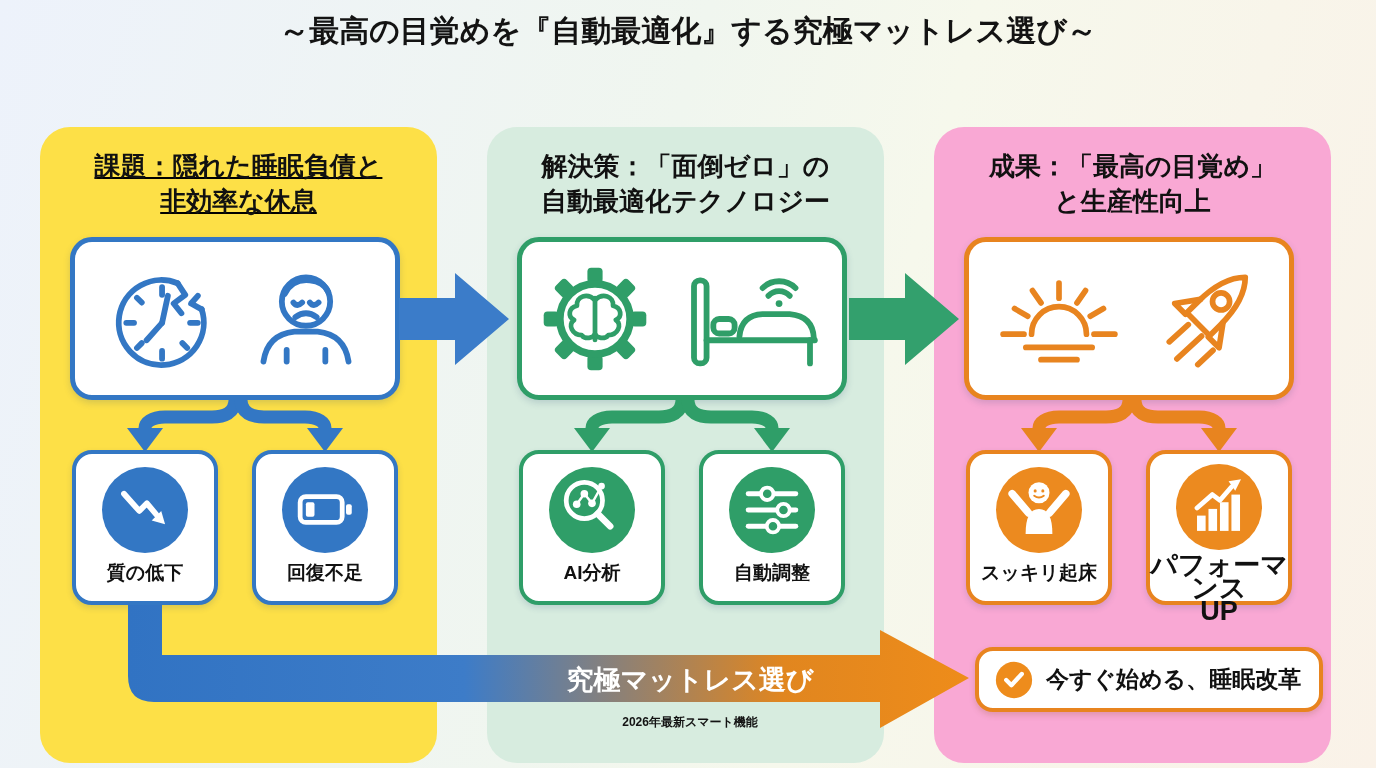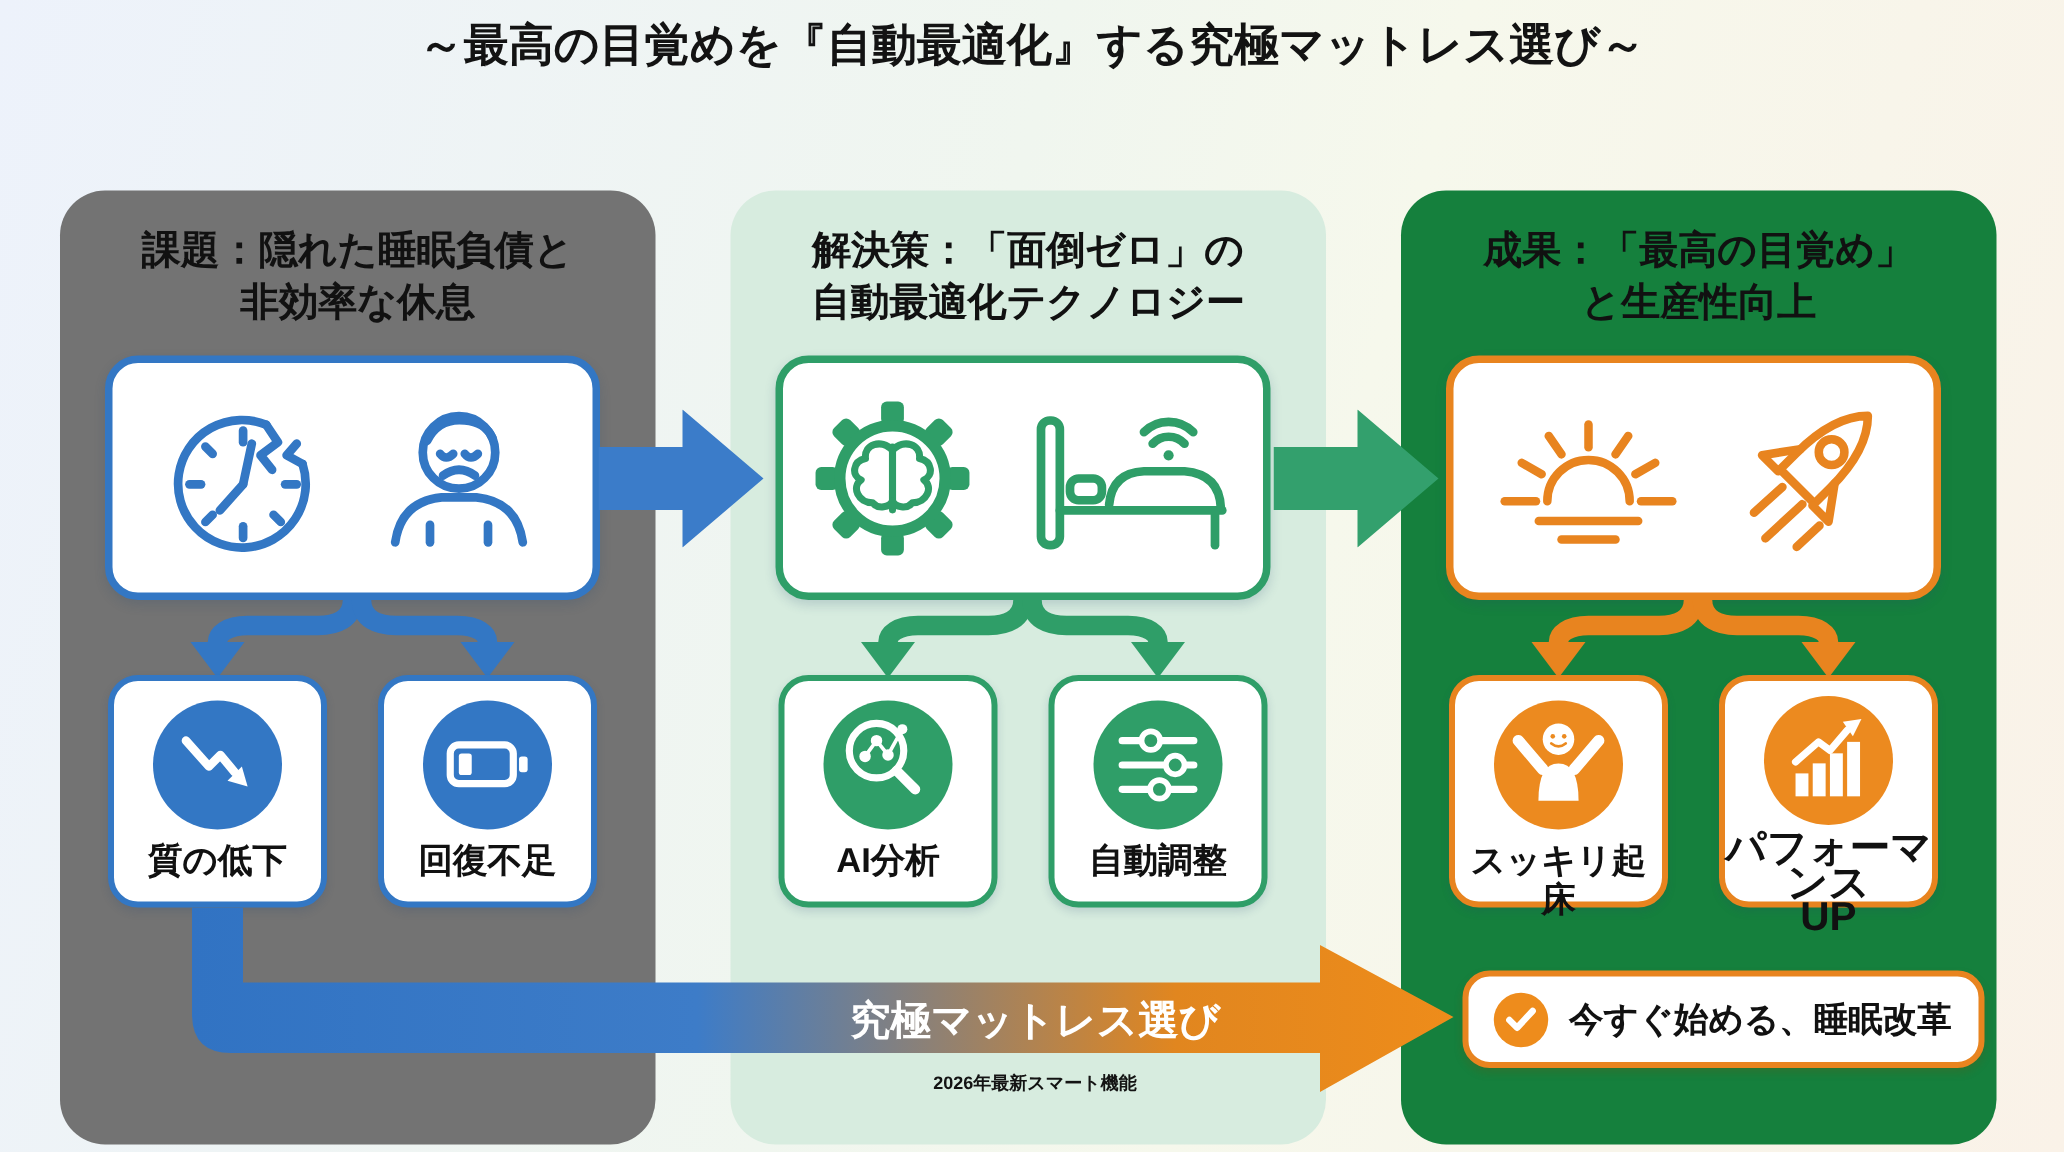--- a/index.html
+++ b/index.html
@@ -9,23 +9,23 @@
     background:linear-gradient(105deg,#edf2fb 0%,#f0f6ef 45%,#f6f8ec 62%,#faf2e8 100%);
   }
   .stage{position:relative;width:1376px;height:768px;}
 
   
   .title{position:absolute;top:12px;left:0;width:1376px;text-align:center;z-index:4;}
   .title div{font-size:30px;line-height:38px;font-weight:700;color:#131313;}
 
   
   .panel{position:absolute;top:127px;width:397px;height:636px;border-radius:30px;z-index:1;}
-  .panel.p1{left:40px;background:#737373;}
+  .panel.p1{left:40px;background:#fde047;text-decoration:underline;}
   .panel.p2{left:487px;background:#d7ecdf;}
-  .panel.p3{left:934px;background:#15803d;}
+  .panel.p3{left:934px;background:#f9a8d4;}
   .panel-header{margin:0;padding-top:22px;text-align:center;font-size:26px;line-height:35px;
     font-weight:700;color:#111;white-space:pre-line;}
 
   .main-box{position:absolute;left:30px;top:110px;width:320px;height:153px;background:#fff;
     border:5px solid #000;border-radius:22px;display:flex;align-items:center;justify-content:center;
     gap:26px;box-shadow:0 3px 7px rgba(40,70,110,.18);}
   .p1 .main-box{border-color:#3377c4;}
   .p2 .main-box{border-color:#2f9e68;}
   .p3 .main-box{border-color:#e8841f;}
 
@@ -37,21 +37,21 @@
   .p1 .sub-box{border-color:#3377c4;}
   .p2 .sub-box{border-color:#2f9e68;}
   .p3 .sub-box{border-color:#e8841f;}
   .sub-box.sb1{left:32px;}
   .sub-box.sb2{left:212px;}
   .icon-circle{width:86px;height:86px;border-radius:50%;margin-top:13px;flex:0 0 auto;
     display:flex;align-items:center;justify-content:center;}
   .p1 .icon-circle{background:#3377c4;}
   .p2 .icon-circle{background:#2f9e68;}
   .p3 .icon-circle{background:#ec8a1f;}
-  .sub-label{margin-top:7px;font-size:23px;line-height:26px;font-weight:700;color:#111;
+  .sub-label{margin-top:7px;font-size:19px;line-height:26px;font-weight:700;color:#111;
     text-align:center;white-space:pre-line;}
   .p3 .sb2 .icon-circle{margin-top:10px;}
   .p3 .sb2 .sub-label{font-size:27px;line-height:23px;margin-top:4px;}
 
   
   .col-arrow{position:absolute;top:273px;z-index:6;}
   .col-arrow.blue{left:399px;}
   .col-arrow.green{left:849px;}
 
   

